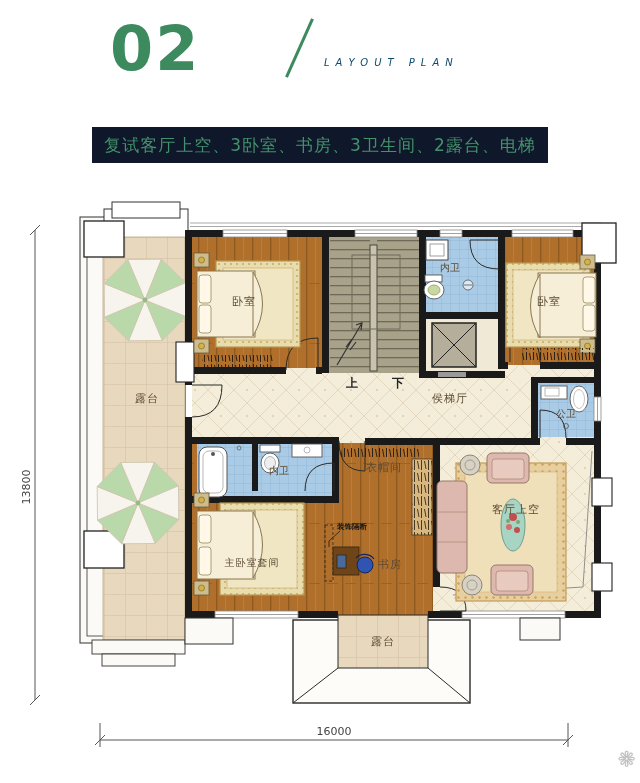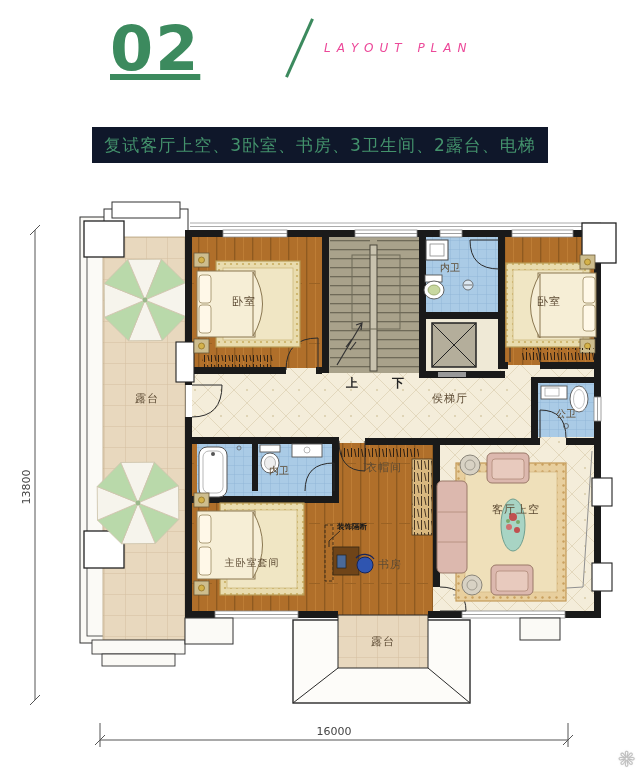--- a/index.html
+++ b/index.html
@@ -1,23 +1,23 @@
 <!DOCTYPE html>
 <html><head>
 <meta charset="utf-8">
 <style>
   html,body{margin:0;padding:0;}
   body{width:640px;height:783px;background:#ffffff;position:relative;overflow:hidden;
        font-family:"DejaVu Sans",sans-serif;}
   .header{position:absolute;top:0;left:0;width:640px;height:125px;}
-  .num{position:absolute;left:110px;top:12px;font-size:62px;font-weight:600;color:#3c8a5e;letter-spacing:2px;text-decoration:underline;}
+  .num{position:absolute;left:110px;top:12px;font-size:62px;font-weight:600;color:#3c8a5e;letter-spacing:2px;}
   .unit{position:absolute;left:224px;top:27px;font-size:23px;color:#3c8a5e;line-height:1.22;letter-spacing:3px;font-weight:500;}
   .slash{position:absolute;left:298px;top:16px;width:3px;height:64px;background:#3c8a5e;transform:rotate(24deg);}
   .title-cn{position:absolute;left:322px;top:18px;font-size:31px;font-weight:bold;color:#2d7a4c;letter-spacing:3px;}
-  .title-en{position:absolute;left:324px;top:41px;font-size:12px;color:#ec4899;letter-spacing:6px;font-style:italic;font-weight:500;}
+  .title-en{position:absolute;left:324px;top:57px;font-size:10px;color:#0c4a6e;letter-spacing:6px;font-style:italic;font-weight:500;}
   .features{position:absolute;top:127px;left:92px;width:456px;height:36px;background:#0f172a;
             color:#43926c;font-size:17px;display:flex;align-items:center;justify-content:center;letter-spacing:1px;}
   .plan-wrap{position:absolute;top:195px;left:0;width:640px;height:588px;}
   svg{font-family:"DejaVu Sans",sans-serif;}
   svg text.rl{font-size:11px;fill:#5c4a33;letter-spacing:1px;}
   svg text.sm{font-size:10px;fill:#5c4a33;}
   svg text.stair{font-size:12px;font-weight:bold;fill:#222;}
   svg text.dim{font-size:11px;fill:#444;}
   svg text.tiny{font-size:7.5px;font-weight:bold;fill:#1a1a1a;}
   .watermark{position:absolute;top:747px;right:4px;display:flex;align-items:center;gap:4px;

